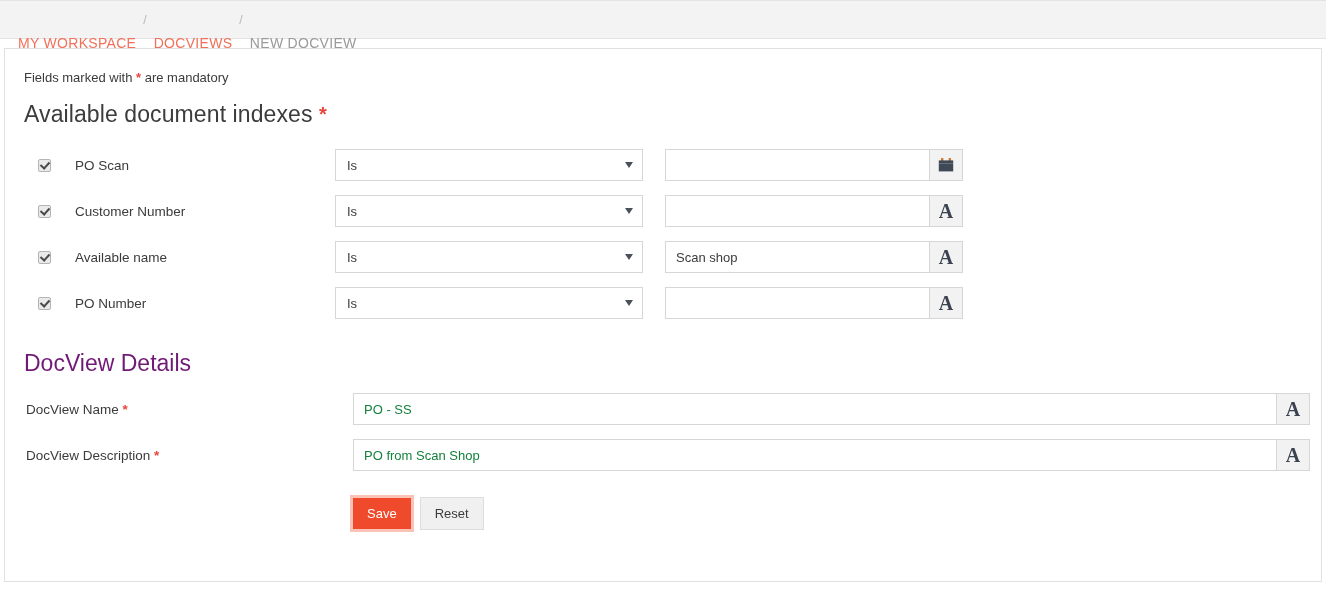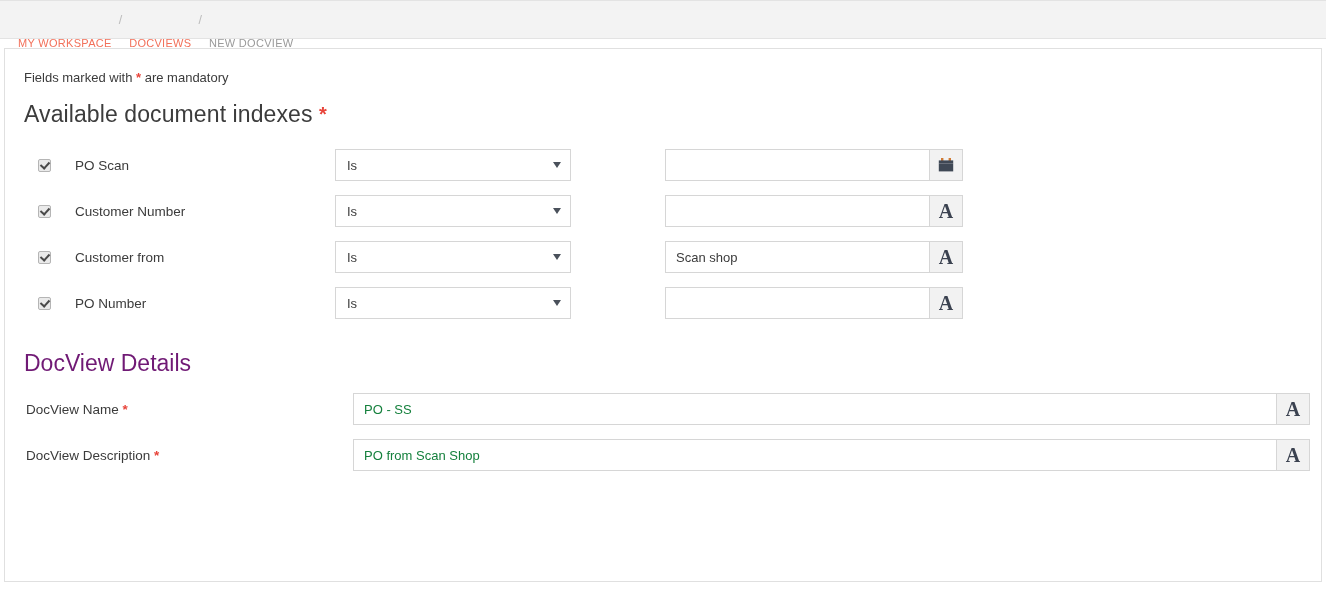--- a/index.html
+++ b/index.html
@@ -22,21 +22,21 @@
     background: #f3f3f3;
     border: 1px solid #e3e3e3;
     border-left: none;
     border-right: none;
     box-sizing: border-box;
     display: flex;
     align-items: center;
     padding-left: 18px;
   }
   .crumb {
-    font-size: 11px;
+    font-size: 14px;
     letter-spacing: 0.3px;
     text-decoration: none;
     margin-top: 46px;
   }
   .crumb.link { color: #f2705a; }
   .crumb.current { color: #9a9a9a; }
   .crumb-sep {
     color: #bcbcbc;
     font-size: 12.5px;
     margin: 0 7px;
@@ -156,21 +156,21 @@
     transform: rotate(42deg);
   }
   .idx-label {
     font-size: 13.5px;
     color: #3b3b3b;
     margin-left: 24px;
   }
 
   .idx-select-cell { width: 330px; }
   .fake-select {
-    width: 236px;
+    width: 308px;
     height: 32px;
     border: 1px solid #d6d6d6;
     background: #ffffff;
     box-sizing: border-box;
     display: flex;
     align-items: center;
     padding: 0 9px 0 11px;
     justify-content: space-between;
   }
   .fake-select-val {
@@ -357,21 +357,21 @@
             <span class="addon">
               <span class="addon-a">A</span>
             </span>
           </div>
         </div>
       </div>
 
       <div class="index-row">
         <div class="idx-check-cell">
           <span class="cb-gray"></span>
-          <span class="idx-label">Customer from</span>
+          <span class="idx-label">Available name</span>
         </div>
         <div class="idx-select-cell">
           <div class="fake-select">
             <span class="fake-select-val">Is</span>
             <span class="caret"></span>
           </div>
         </div>
         <div class="idx-input-cell">
           <div class="input-group">
             <input class="txt" type="text" value="Scan shop" style="">
@@ -426,15 +426,19 @@
         <span class="req">*</span>
       </div>
       <div class="wide-group">
         <input class="txt" type="text" value="PO from Scan Shop" style="">
         <span class="addon">
           <span class="addon-a">A</span>
         </span>
       </div>
     </div>
 
+    <div class="btn-row">
+      <button class="btn-save">Save</button>
+      <button class="btn-reset">Reset</button>
+    </div>
 
   </div>
 </div>
 
 </body></html>

